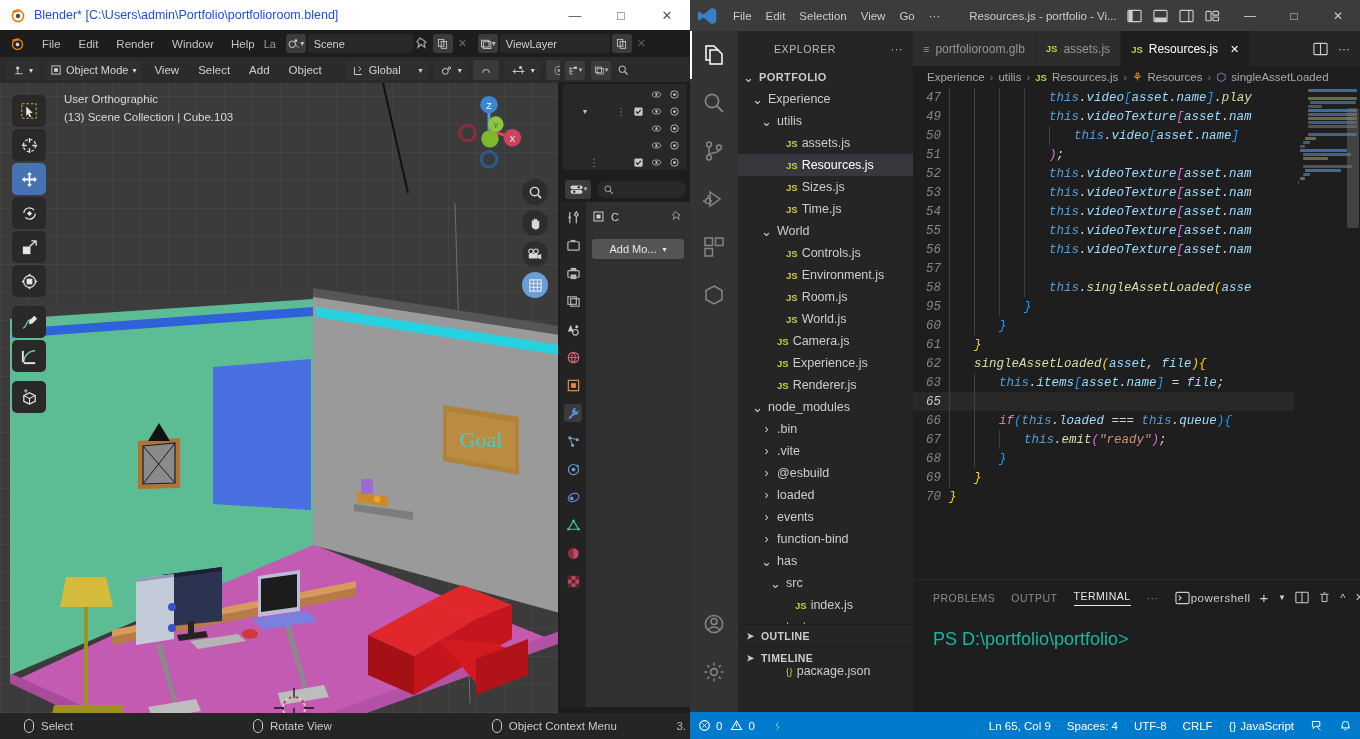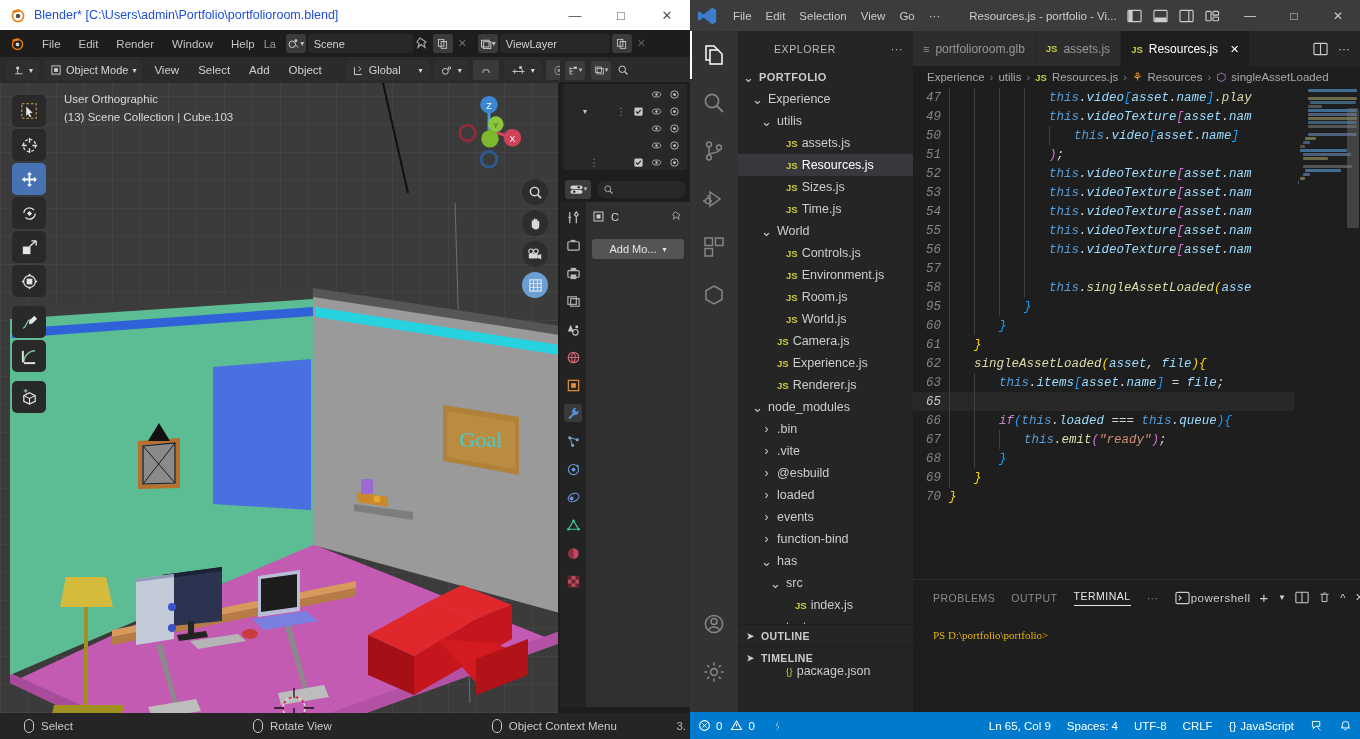--- a/index.html
+++ b/index.html
@@ -151,22 +151,22 @@
   .vscroll { position:absolute; right:0; top:57px; width:14px; height:470px; }
 
   .panel { position:absolute; left:0; top:548px; width:447px; height:164px;
       background:#1e1e1e; border-top:1px solid #2b2b2b; }
   .panel-head { height:35px; display:flex; align-items:center; gap:16px;
       padding-left:20px; font-size:10.5px; letter-spacing:.5px; color:#8c8c8c; }
   .panel-head .ptab.active { color:#e7e7e7; border-bottom:1px solid #e7e7e7;
       padding-bottom:3px; }
   .panel-right { margin-left:auto; display:flex; align-items:center; gap:9px;
       padding-right:6px; color:#cccccc; font-size:11px; }
-  .term-body { padding:14px 0 0 20px; font-family:Liberation Serif, serif;
-      font-size:11px; color:#eab308; }
+  .term-body { padding:14px 0 0 20px; font-family:Liberation Sans, sans-serif;
+      font-size:18px; color:#14b8a6; }
 
   #statusbar { position:absolute; left:0; bottom:0; width:670px; height:27px;
       background:#007acc; display:flex; align-items:center; color:#ffffff;
       font-size:11.5px; }
   .sbl { display:flex; align-items:center; gap:5px; padding:0 8px; height:27px; }
   .sb-right { margin-left:auto; display:flex; align-items:center; }
   svg { display:block; }
 </style>
 </head>
 <body>

